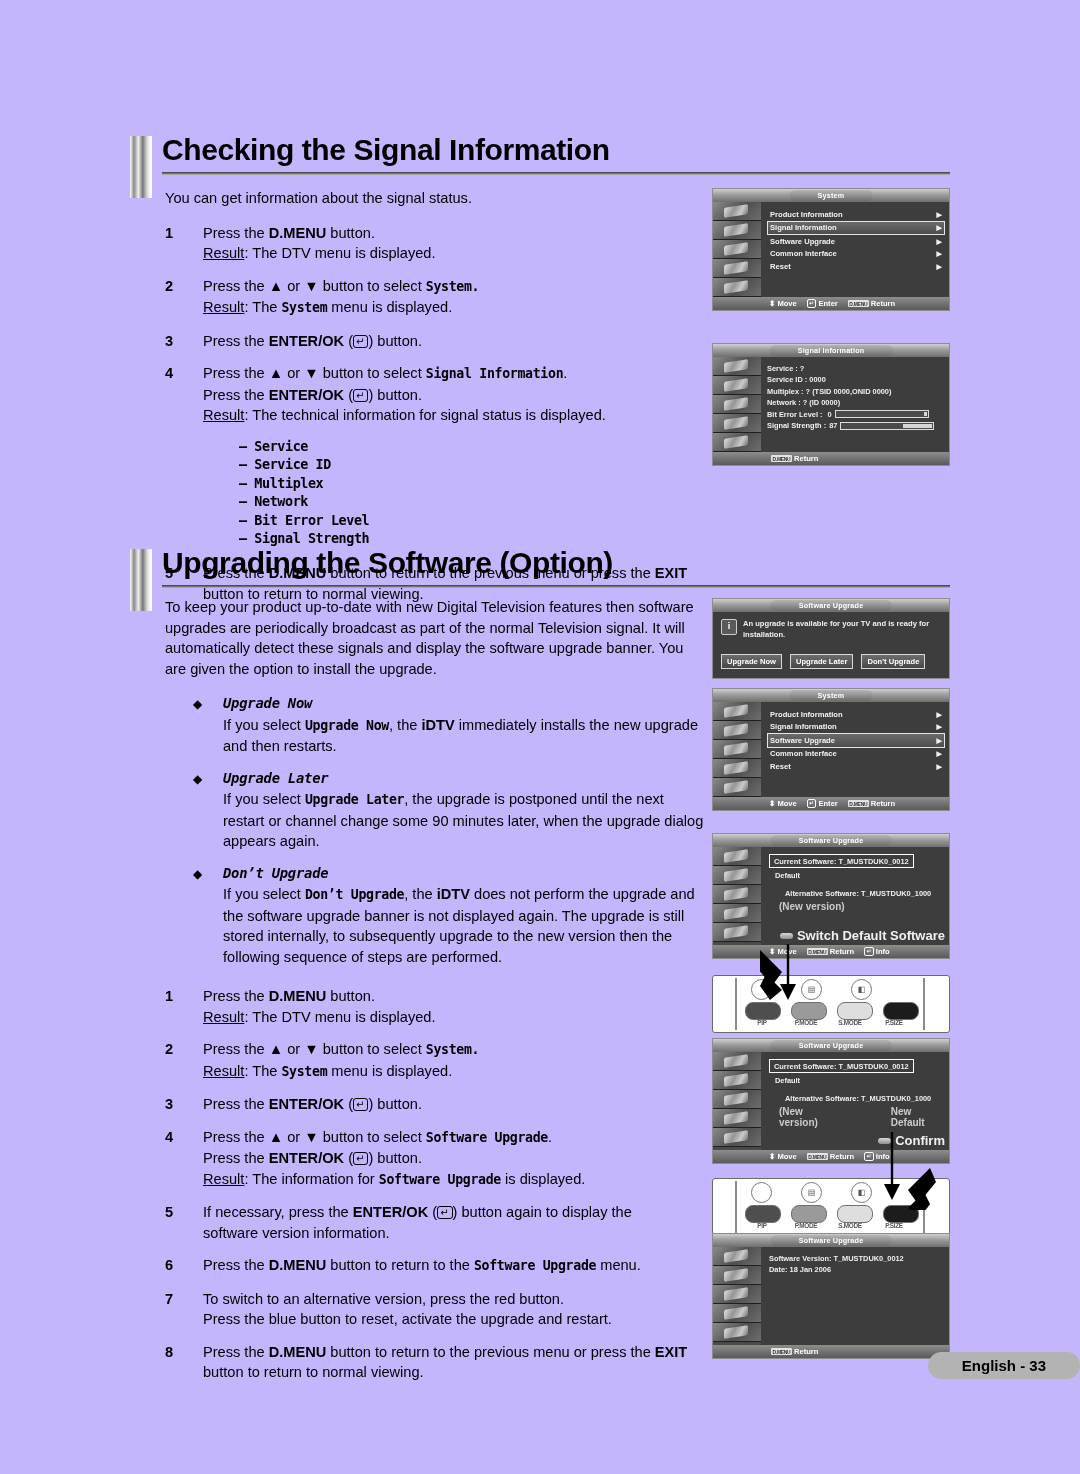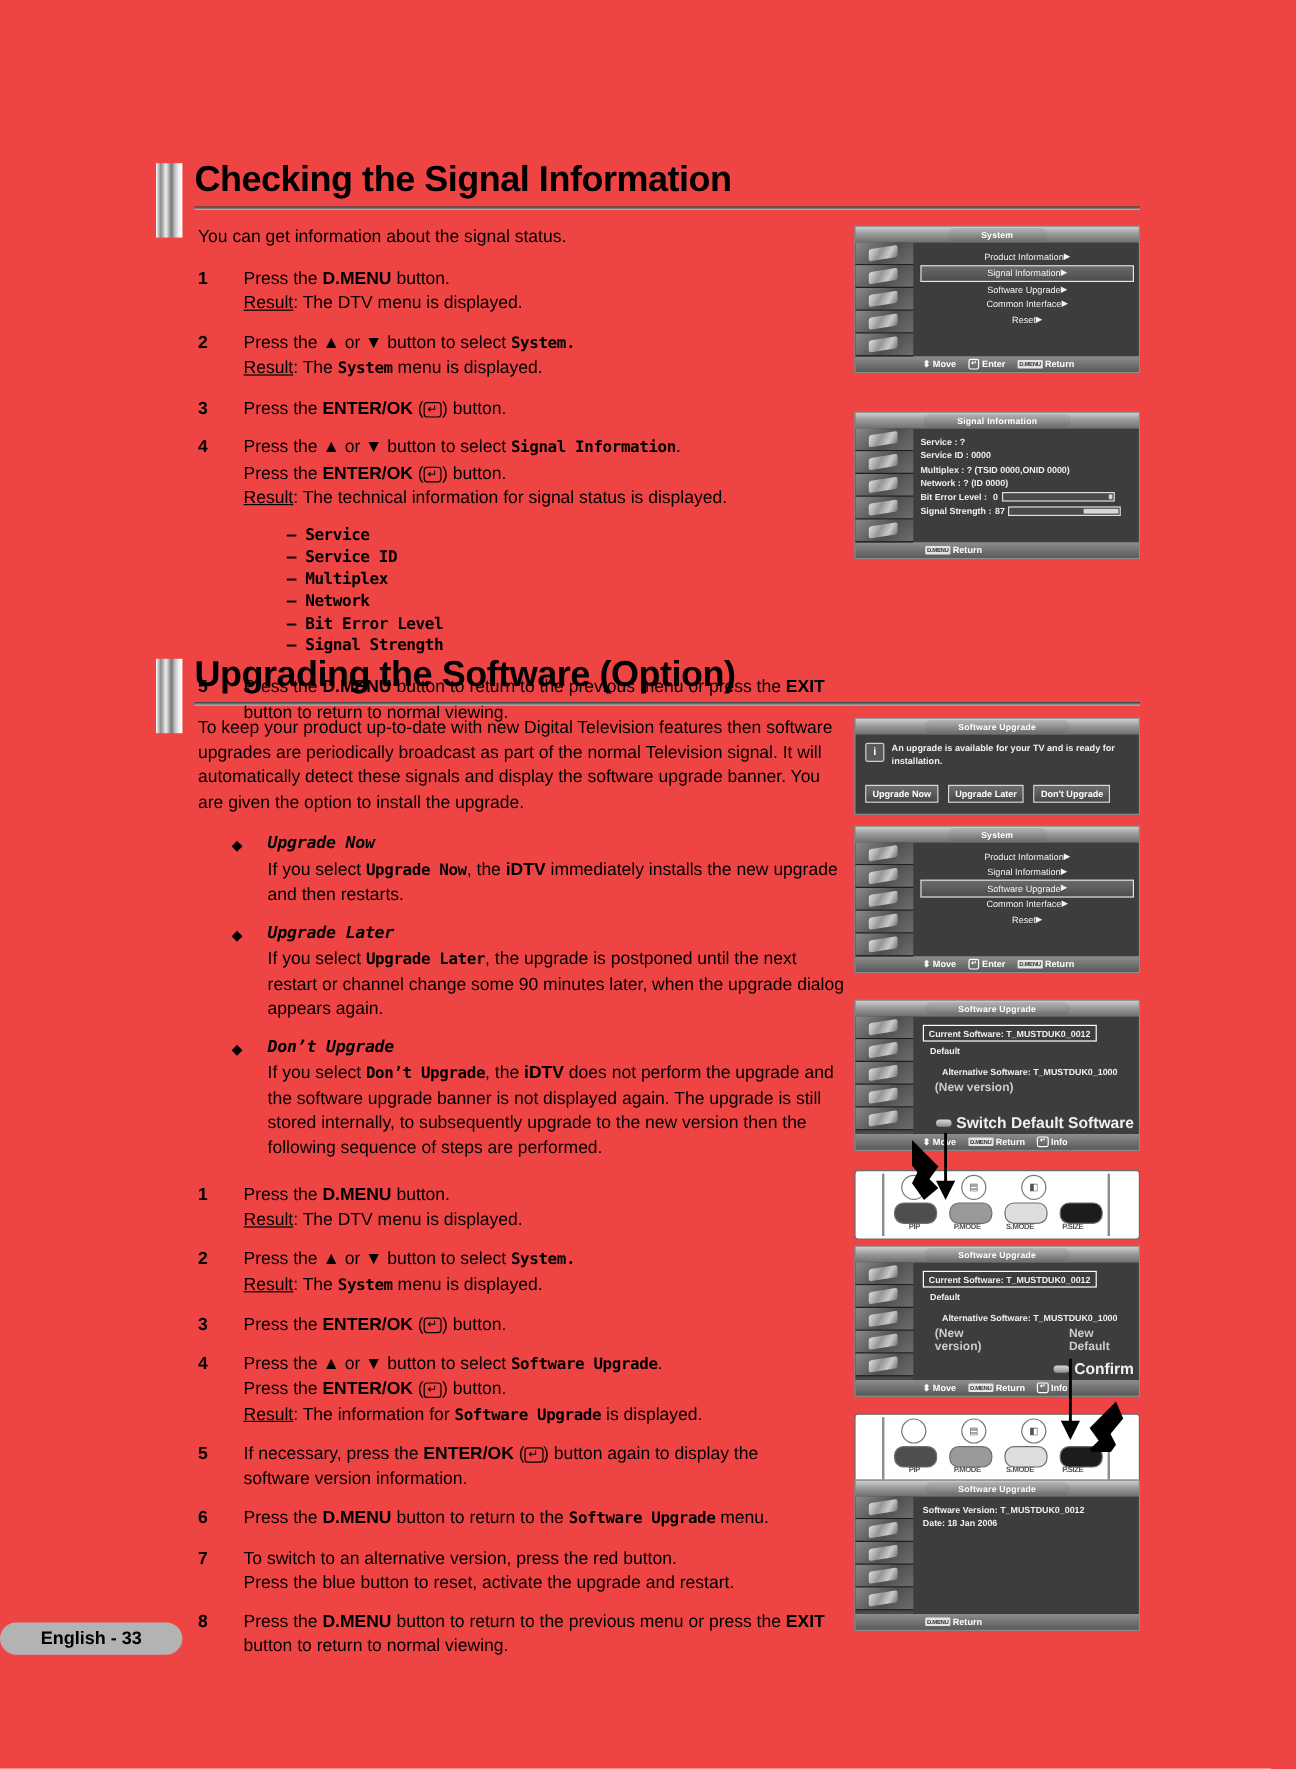--- a/index.html
+++ b/index.html
@@ -13,21 +13,21 @@
     position: relative;
     font-family: "Liberation Sans", sans-serif;
     color: #000;
     overflow: hidden;
   }
 
   
   .page {
     position: absolute;
     inset: 0;
-    background: #ef4444;
+    background: #c4b5fd;
   }
 
   
   .section {
     position: absolute;
     left: 130px;
     width: 820px;
   }
   .heading-wrap {
     position: relative;
@@ -140,21 +140,21 @@
     display: block;
     margin-bottom: 1px;
   }
 
   
   .footer {
     position: absolute;
     left: 0;
     right: 0;
     bottom: 95px;
-    text-align: left;
+    text-align: right;
   }
   .page-pill {
     display: inline-block;
     background: #b3b3b3;
     border-radius: 14px;
     padding: 5px 34px;
     font-size: 15px;
     font-weight: bold;
     color: #000;
   }
@@ -214,25 +214,25 @@
     border-radius: 2px;
     opacity: .92;
   }
   .osd-menu {
     flex: 1;
     padding: 6px 4px 2px 6px;
   }
   .osd-row {
     display: flex;
     align-items: center;
-    justify-content: center;
+    justify-content: space-between;
     font-size: 7.6px;
     line-height: 11.5px;
     padding: 0.5px 3px;
-    font-weight: normal;
+    font-weight: bold;
     color: #f2f2f2;
   }
   .osd-row.sel {
     border: 1px solid #e6e6e6;
     background: linear-gradient(to bottom,#6a6a6a,#4d4d4d);
     padding: 0.5px 2px;
   }
   .osd-row .arr { font-size: 7px; }
   .osd-info {
     flex: 1;

